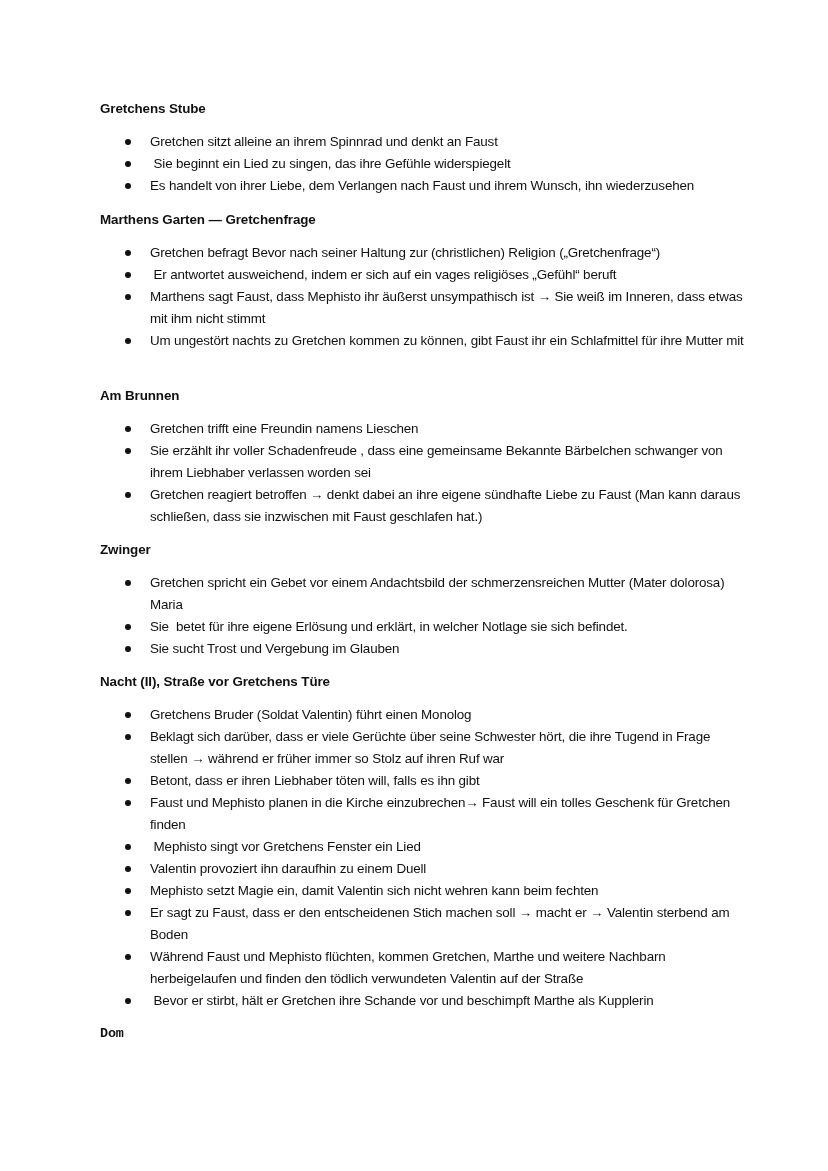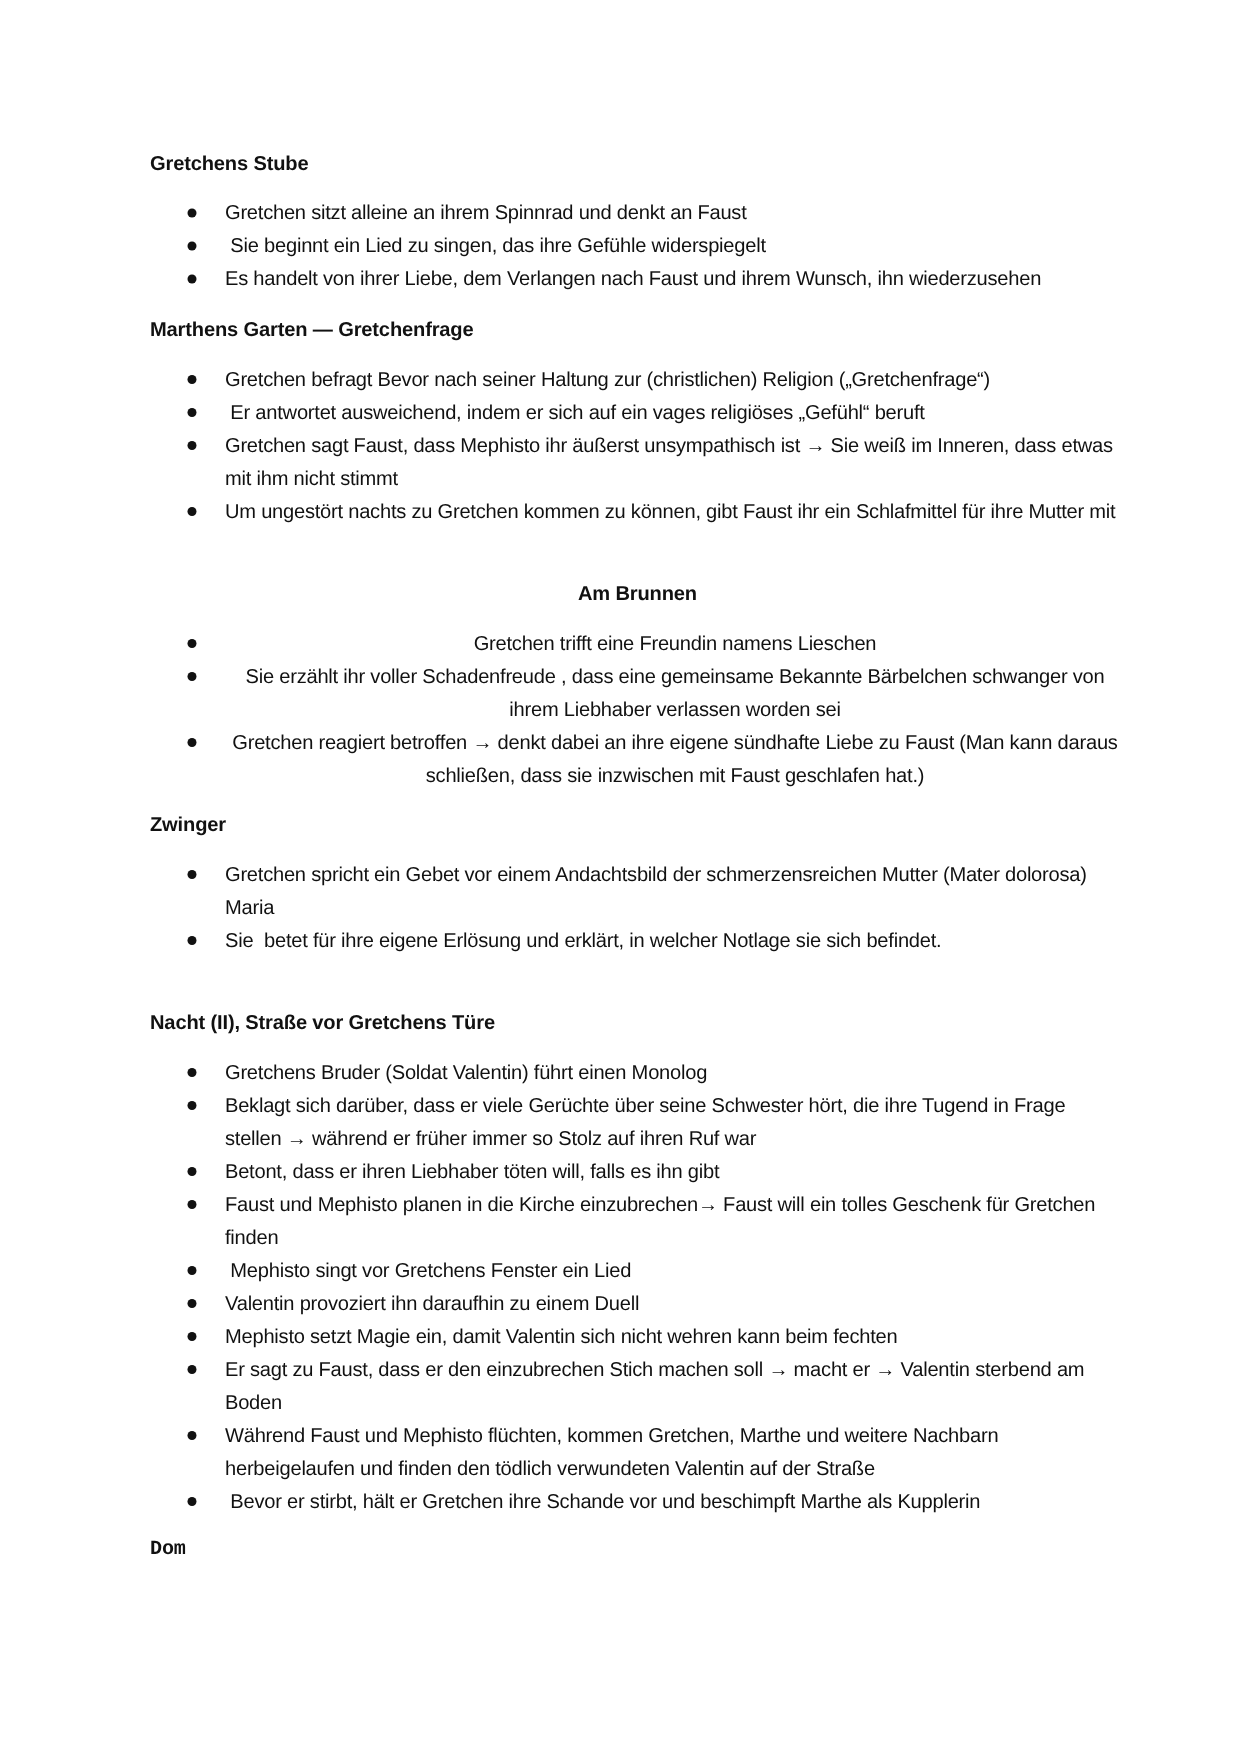--- a/index.html
+++ b/index.html
@@ -91,30 +91,30 @@
       <li class="item">
         <span class="bullet"></span>
         <span class="item-text">Gretchen befragt Bevor nach seiner Haltung zur (christlichen) Religion („Gretchenfrage“)</span>
       </li>
       <li class="item">
         <span class="bullet"></span>
         <span class="item-text"> Er antwortet ausweichend, indem er sich auf ein vages religiöses „Gefühl“ beruft</span>
       </li>
       <li class="item">
         <span class="bullet"></span>
-        <span class="item-text">Gretchen sagt Faust, dass Mephisto ihr äußerst unsympathisch ist → Sie weiß im Inneren, dass etwas mit ihm nicht stimmt</span>
+        <span class="item-text">Marthens sagt Faust, dass Mephisto ihr äußerst unsympathisch ist → Sie weiß im Inneren, dass etwas mit ihm nicht stimmt</span>
       </li>
       <li class="item">
         <span class="bullet"></span>
         <span class="item-text">Um ungestört nachts zu Gretchen kommen zu können, gibt Faust ihr ein Schlafmittel für ihre Mutter mit</span>
       </li>
     </ul>
   </div>
 
-  <div class="section" style="top:385px;text-align:center;">
+  <div class="section" style="top:385px;">
     <div class="heading">Am Brunnen</div>
     <ul class="list">
       <li class="item">
         <span class="bullet"></span>
         <span class="item-text">Gretchen trifft eine Freundin namens Lieschen</span>
       </li>
       <li class="item">
         <span class="bullet"></span>
         <span class="item-text">Sie erzählt ihr voller Schadenfreude , dass eine gemeinsame Bekannte Bärbelchen schwanger von ihrem Liebhaber verlassen worden sei</span>
       </li>
@@ -128,20 +128,24 @@
   <div class="section" style="top:539px;">
     <div class="heading">Zwinger</div>
     <ul class="list">
       <li class="item">
         <span class="bullet"></span>
         <span class="item-text">Gretchen spricht ein Gebet vor einem Andachtsbild der schmerzensreichen Mutter (Mater dolorosa) Maria</span>
       </li>
       <li class="item">
         <span class="bullet"></span>
         <span class="item-text">Sie  betet für ihre eigene Erlösung und erklärt, in welcher Notlage sie sich befindet.</span>
+      </li>
+      <li class="item">
+        <span class="bullet"></span>
+        <span class="item-text">Sie sucht Trost und Vergebung im Glauben</span>
       </li>
     </ul>
   </div>
 
   <div class="section" style="top:671px;">
     <div class="heading">Nacht (II), Straße vor Gretchens Türe</div>
     <ul class="list">
       <li class="item">
         <span class="bullet"></span>
         <span class="item-text">Gretchens Bruder (Soldat Valentin) führt einen Monolog</span>
@@ -165,21 +169,21 @@
       <li class="item">
         <span class="bullet"></span>
         <span class="item-text">Valentin provoziert ihn daraufhin zu einem Duell</span>
       </li>
       <li class="item">
         <span class="bullet"></span>
         <span class="item-text">Mephisto setzt Magie ein, damit Valentin sich nicht wehren kann beim fechten</span>
       </li>
       <li class="item">
         <span class="bullet"></span>
-        <span class="item-text">Er sagt zu Faust, dass er den einzubrechen Stich machen soll → macht er → Valentin sterbend am Boden</span>
+        <span class="item-text">Er sagt zu Faust, dass er den entscheidenen Stich machen soll → macht er → Valentin sterbend am Boden</span>
       </li>
       <li class="item">
         <span class="bullet"></span>
         <span class="item-text">Während Faust und Mephisto flüchten, kommen Gretchen, Marthe und weitere Nachbarn herbeigelaufen und finden den tödlich verwundeten Valentin auf der Straße</span>
       </li>
       <li class="item">
         <span class="bullet"></span>
         <span class="item-text"> Bevor er stirbt, hält er Gretchen ihre Schande vor und beschimpft Marthe als Kupplerin</span>
       </li>
     </ul>

